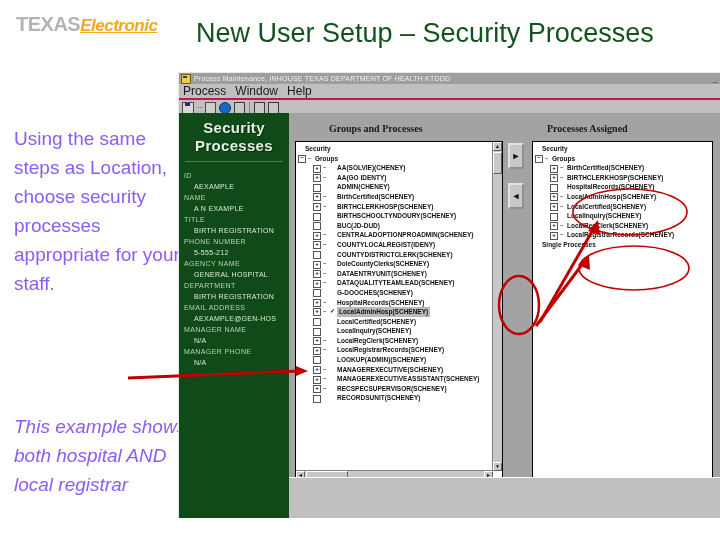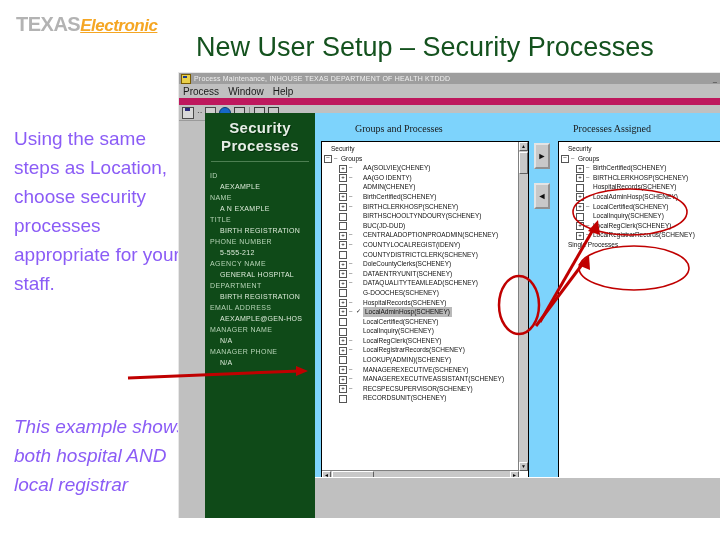--- a/index.html
+++ b/index.html
@@ -9,21 +9,21 @@
     position:relative;
   }
   
   .logo{position:absolute;left:16px;top:14px;width:160px;height:46px;line-height:1;}
   .logo-row1{font-size:20px;font-weight:bold;letter-spacing:-0.5px;white-space:nowrap;}
   .logo-texas{color:#b3b3b3;}
   .logo-electronic{color:#f5a623;font-style:italic;font-size:17px;font-weight:bold;text-decoration:underline;}
   .logo-row2{font-size:26px;font-weight:bold;font-style:italic;color:#f5a623;letter-spacing:-0.5px;margin-top:-3px;}
 
   .slide-title{
-    position:absolute;left:196px;top:32px;width:500px;
+    position:absolute;left:196px;top:18px;width:500px;
     font-size:27px;color:#14521e;white-space:nowrap;letter-spacing:0px;
   }
 
   
   .note{position:absolute;color:#8b5cf6;font-size:19px;line-height:29px;margin-left:8px;}
   .note-1{left:6px;top:124px;width:175px;}
   .note-2{left:6px;top:412px;width:175px;font-style:italic;}
 
   
   .app{
@@ -36,53 +36,53 @@
     display:flex;align-items:center;padding:0 2px;overflow:hidden;white-space:nowrap;
   }
   .titlebar .tb-icon{
     width:8px;height:8px;background:#e8cf4a;border:1px solid #7a5c00;
     margin-right:3px;flex:0 0 auto;position:relative;
   }
   .titlebar .tb-icon:after{content:"";position:absolute;left:1px;top:1px;width:4px;height:2px;background:#1b3c8c;}
   .tb-text{flex:1 1 auto;overflow:hidden;text-overflow:clip;letter-spacing:0.2px;}
   .tb-btns{font-size:7px;color:#303030;letter-spacing:1px;}
 
-  .menubar{height:14px;background:#c0c0c0;display:flex;align-items:center;font-size:10px;color:#1a1a1a;padding-left:4px;border-bottom:7px solid #be185d;}
+  .menubar{height:14px;background:#c0c0c0;display:flex;align-items:center;font-size:12px;color:#1a1a1a;padding-left:4px;border-bottom:2px solid #be185d;}
   .menubar span{margin-right:9px;}
 
   .toolbar{height:15px;background:#c0c0c0;display:flex;align-items:center;padding-left:3px;gap:3px;border-bottom:1px solid #9a9a9a;}
   .tb-btn{width:10px;height:10px;display:inline-block;position:relative;}
   .ti-save{background:#d8d8d8;border:1px solid #4a4a4a;}
   .ti-save:after{content:"";position:absolute;left:2px;top:0px;width:5px;height:3px;background:#2a2a7a;}
   .ti-dots{color:#333;font-size:8px;line-height:10px;}
   .ti-globe{width:10px;height:10px;border-radius:50%;background:#1668c8;border:1px solid #0a3a72;}
   .ti-sq{width:9px;height:10px;background:#cfcfcf;border:1px solid #4a4a4a;}
   .ti-sep{width:1px;height:11px;background:#8a8a8a;margin:0 1px;}
   .ti-fig{width:9px;height:10px;background:#c8c8c8;border:1px solid #3a3a3a;}
 
   
-  .app-body{position:absolute;left:0;top:40px;right:0;bottom:0;display:flex;padding-left:26px;}
+  .app-body{position:absolute;left:0;top:40px;right:0;bottom:0;display:flex;}
 
   
   .green-panel{
     width:110px;background:#0f4a18;color:#cfe6cf;flex:0 0 auto;
     padding:0;position:relative;
   }
   .gp-title{
     text-align:center;font-size:15px;font-weight:bold;color:#e6eee6;
     line-height:18px;padding:6px 4px 4px;letter-spacing:0.3px;
     text-shadow:1px 1px 0 #062f0d;
   }
   .gp-rule{height:1px;background:#4d7f52;margin:2px 6px 8px;}
   .gp-fields{font-size:7px;line-height:11px;padding:0 5px;}
   .gp-label{color:#b7d4b7;letter-spacing:0.4px;}
   .gp-value{color:#dcead9;padding-left:10px;letter-spacing:0.3px;}
 
   
-  .workspace{flex:1 1 auto;background:#7dd3fc;position:relative;}
+  .workspace{flex:1 1 auto;background:#a3a3a3;position:relative;font-weight:bold;}
   .panel-heading{
     position:absolute;font-size:10px;color:#1a1a1a;font-family:"Liberation Serif",serif;
     white-space:nowrap;
   }
   .ph-groups{left:40px;top:10px;}
   .ph-assigned{left:258px;top:10px;text-align:center;}
 
   .tree-box{
     position:absolute;background:#ffffff;border:1px solid #000;
     overflow:hidden;box-sizing:border-box;

